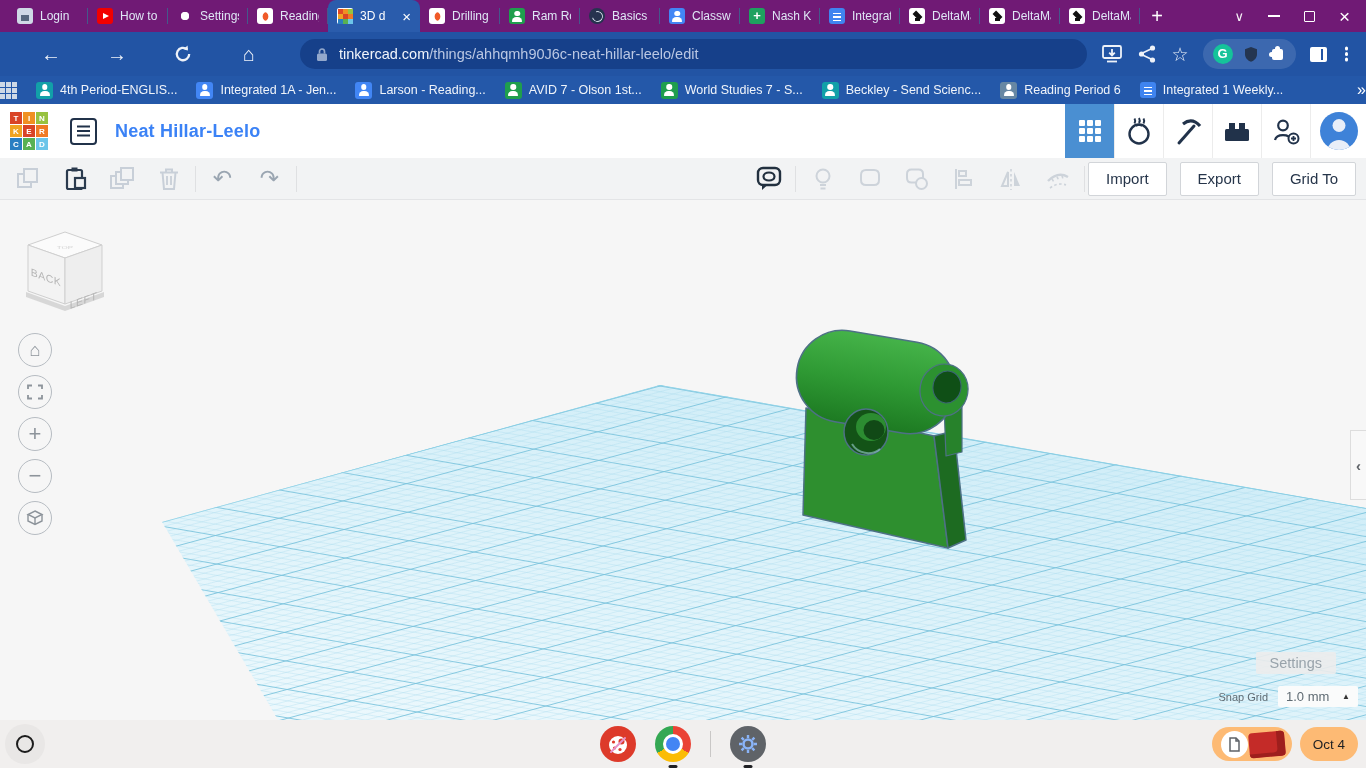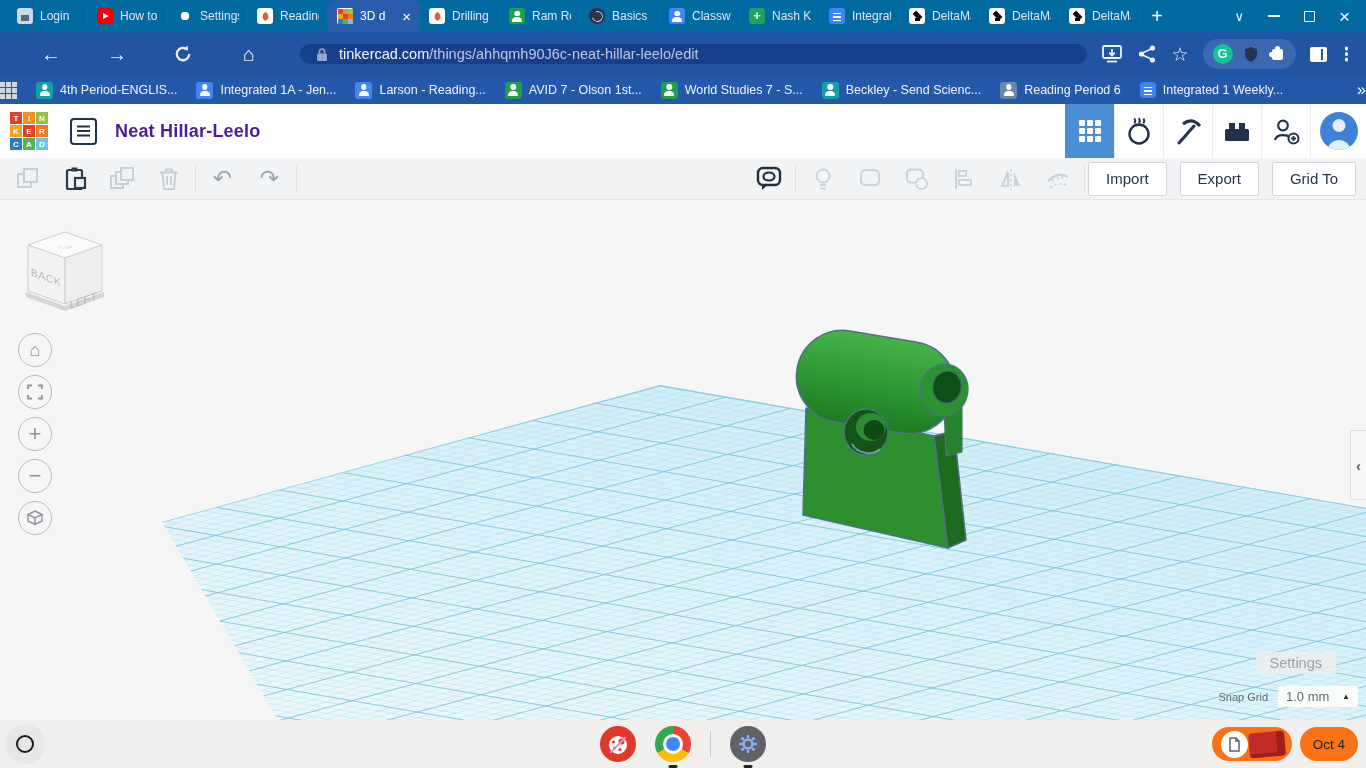--- a/index.html
+++ b/index.html
@@ -1,20 +1,20 @@
 <!DOCTYPE html>
 <html><head>
 <meta charset="utf-8">
 <style>
   * { margin:0; padding:0; box-sizing:border-box; }
   body { font-family:"Liberation Sans", sans-serif; background:#000; }
   .screen { position:relative; width:1366px; height:768px; overflow:hidden; background:#f6f6f6; }
 
   
-  .tabstrip { display:flex; align-items:flex-end; height:32px; background:#0369a1; padding-left:8px; }
+  .tabstrip { display:flex; align-items:flex-end; height:32px; background:#701a75; padding-left:8px; }
   .tab { display:flex; align-items:center; gap:7px; width:80px; height:32px; padding:0 9px; position:relative; color:#dfe7f5; cursor:default; }
   .tab:not(.active)::after { content:""; position:absolute; right:0; top:8px; height:16px; width:1px; background:#45588b; }
   .tab.active { background:#2a5cac; border-radius:8px 8px 0 0; color:#fff; width:92px; }
   .tlabel { font-size:12px; white-space:nowrap; overflow:hidden; flex:1; }
   .tclose { font-size:15px; line-height:1; color:#fff; }
   .ticon { width:16px; height:16px; flex:none; position:relative; }
 
   .ti-school { background:#cfd9e6; border-radius:3px; }
   .ti-school::after { content:""; position:absolute; left:4px; bottom:3px; width:8px; height:6px; background:#56687e; }
   .ti-youtube { background:#f20000; border-radius:3px; }
@@ -44,21 +44,21 @@
   .wincontrols { display:flex; align-items:center; gap:24px; padding-right:16px; height:32px; color:#fff; }
   .wc-chev { font-size:13px; opacity:.95; }
   .wc-min { width:12px; height:2px; background:#fff; }
   .wc-rest { width:11px; height:11px; border:1.8px solid #fff; border-radius:1px; }
   .wc-close { font-size:19px; line-height:1; }
 
   
   .navbar { display:flex; align-items:center; height:44px; background:#2254a4; }
   .nav-left { display:flex; width:300px; justify-content:space-evenly; align-items:center; color:#eef2f9; flex:none; }
   .nav-btn { font-size:20px; line-height:1; display:flex; align-items:center; justify-content:center; width:30px; height:30px; }
-  .urlpill { flex:1; height:20px; background:#16408a; border-radius:15px; display:flex; align-items:center; gap:11px; padding:0 16px; margin-right:14px; overflow:hidden; white-space:nowrap; }
+  .urlpill { flex:1; height:30px; background:#16408a; border-radius:15px; display:flex; align-items:center; gap:11px; padding:0 16px; margin-right:14px; overflow:hidden; white-space:nowrap; }
   .url-domain { color:#f2f5fb; font-size:14.5px; }
   .url-path { color:#bac7e3; font-size:14.5px; }
   .nav-right { display:flex; align-items:center; gap:14px; padding-right:14px; flex:none; }
   .extpill { display:flex; align-items:center; gap:10px; background:rgba(255,255,255,0.12); border-radius:16px; height:30px; padding:0 10px; }
   .gram { width:20px; height:20px; border-radius:50%; background:#15c39a; color:#fff; font-weight:bold; font-size:13px; text-align:center; line-height:20px; }
   .puzz { position:relative; width:11px; height:11px; background:#fff; border-radius:2px; margin:3px; }
   .puzz::before { content:""; position:absolute; left:3px; top:-3px; width:5px; height:5px; border-radius:50%; background:#fff; }
   .puzz::after { content:""; position:absolute; left:-3px; top:3px; width:5px; height:5px; border-radius:50%; background:#fff; }
   .sidepanel { position:relative; width:17px; height:15px; background:#fff; border-radius:2px; }
   .sidepanel::after { content:""; position:absolute; right:3.5px; top:2px; bottom:2px; width:2px; background:#2254a4; }
@@ -71,21 +71,21 @@
   .appsgrid { width:5px; height:5px; margin:6px; background:#cfd9e6; box-shadow:6px 0 #cfd9e6, -6px 0 #cfd9e6, 0 6px #cfd9e6, 0 -6px #cfd9e6, 6px 6px #cfd9e6, -6px -6px #cfd9e6, 6px -6px #cfd9e6, -6px 6px #cfd9e6; }
   .bm-spacer { flex:1; }
   .bm-over { color:#fff; font-size:16px; }
 
   
   .tcheader { position:relative; display:flex; align-items:center; height:54px; background:#fff; }
   .tclogo { display:grid; grid-template-columns:repeat(3,12px); grid-auto-rows:12px; gap:1px; margin-left:10px; flex:none; }
   .tclogo span { display:flex; align-items:center; justify-content:center; color:#fff; font-size:8px; font-weight:bold; }
   .menu-btn { width:27px; height:27px; border:2.5px solid #21324a; border-radius:4px; margin-left:22px; display:flex; align-items:center; justify-content:center; }
   .menu-lines { width:13px; height:2px; background:#21324a; box-shadow:0 -4.5px #21324a, 0 4.5px #21324a; }
-  .tctitle { margin-left:18px; font-size:18px; font-weight:700; color:#4c1d95; letter-spacing:.2px; }
+  .tctitle { margin-left:18px; font-size:18px; font-weight:700; color:#3b82f6; letter-spacing:.2px; }
   .tc-right { position:absolute; right:0; top:0; height:54px; display:flex; align-items:stretch; }
   .hcell { width:49px; display:flex; align-items:center; justify-content:center; border-left:1px solid #ececec; background:#fff; }
   .hcell.active { background:#4a8fd2; border-left:none; }
   .hgrid { display:grid; grid-template-columns:repeat(3,6px); grid-auto-rows:6px; gap:2px; }
   .hgrid span { background:#fff; border-radius:1px; }
   .avatar { width:38px; height:38px; border-radius:50%; background:#3e82d8; position:relative; overflow:hidden; }
   .avatar::before { content:""; position:absolute; left:50%; top:7px; transform:translateX(-50%); width:13px; height:13px; border-radius:50%; background:#e8eef8; }
   .avatar::after { content:""; position:absolute; left:50%; bottom:-4px; transform:translateX(-50%); width:24px; height:14px; border-radius:12px 12px 0 0; background:#e8eef8; }
 
   
@@ -117,21 +117,21 @@
   .shelf-center { position:absolute; left:50%; top:0; height:48px; transform:translateX(-50%); display:flex; align-items:center; gap:19px; }
   .appico { position:relative; width:36px; height:36px; border-radius:50%; }
   .appico.running::after { content:""; position:absolute; left:50%; bottom:-6px; transform:translateX(-50%); width:9px; height:2.6px; border-radius:2px; background:#202124; }
   .ico-canvas { background:#dd3a2a; }
   .ico-chrome { background:conic-gradient(#ea4335 0deg 120deg, #fbbc05 120deg 240deg, #34a853 240deg 360deg); }
   .ico-chrome::before { content:""; position:absolute; left:50%; top:50%; transform:translate(-50%,-50%); width:20px; height:20px; border-radius:50%; background:#fff; }
   .ico-chrome i { position:absolute; left:50%; top:50%; transform:translate(-50%,-50%); width:14px; height:14px; border-radius:50%; background:#4285f4; }
   .ico-gear { background:#5f6368; display:flex; align-items:center; justify-content:center; }
   .shelf-div { width:1px; height:26px; background:#c9c7c6; }
   .status { position:absolute; right:8px; top:7px; display:flex; gap:8px; align-items:center; }
-  .pill { background:#f97316; border-radius:17px; height:34px; display:flex; align-items:center; padding:0 13px; gap:9px; font-size:13.5px; color:#1f2023; }
+  .pill { background:#fdba74; border-radius:17px; height:34px; display:flex; align-items:center; padding:0 13px; gap:9px; font-size:13.5px; color:#1f2023; }
   .pill-tote { position:relative; width:80px; padding:0; }
   .redthumb { position:absolute; right:7px; top:5px; width:36px; height:25px; background:#c42b28; border-radius:4px; transform:rotate(-5deg); box-shadow:inset -8px -4px 0 #9e1f1d; }
   .doccircle { position:absolute; left:9px; top:4px; width:27px; height:27px; border-radius:50%; background:#fff; display:flex; align-items:center; justify-content:center; }
   .blkcircle { width:18px; height:18px; border-radius:50%; background:#202124; color:#fff; font-size:10.5px; font-weight:bold; display:flex; align-items:center; justify-content:center; }
   .pill .div { width:1px; height:18px; background:#b9b7b6; margin:0 3px; }
   .time-txt { font-size:14px; }
 </style>
 </head>
 <body>
 

